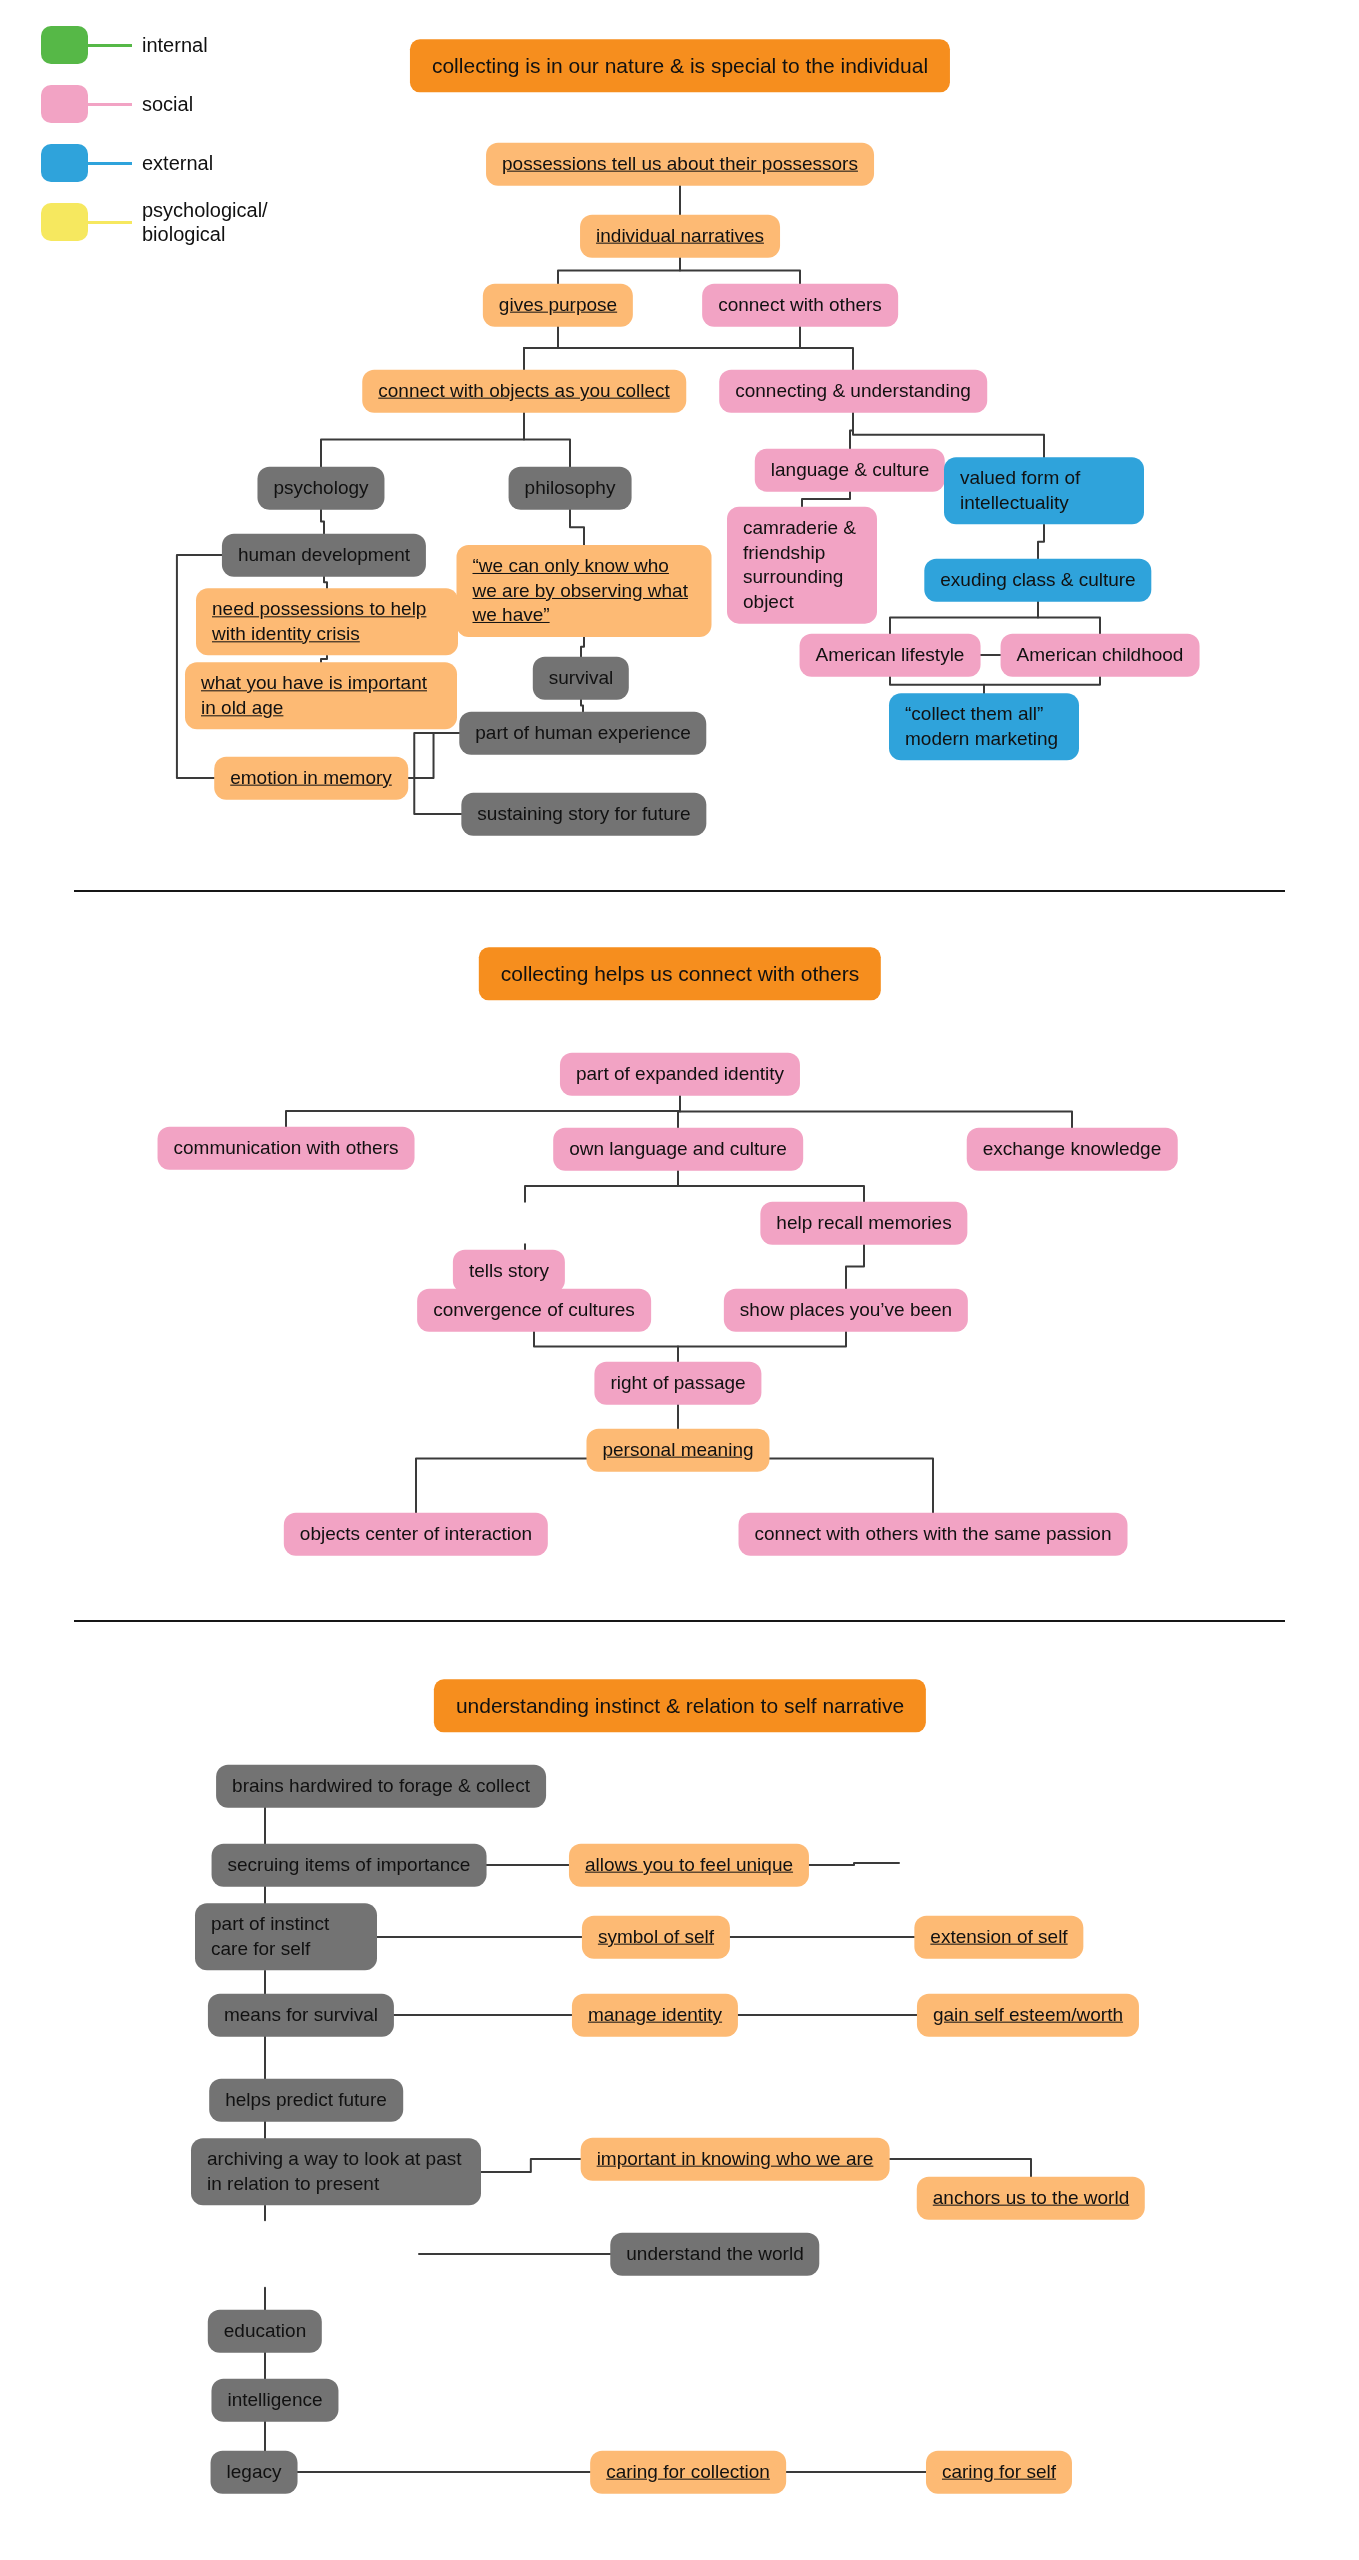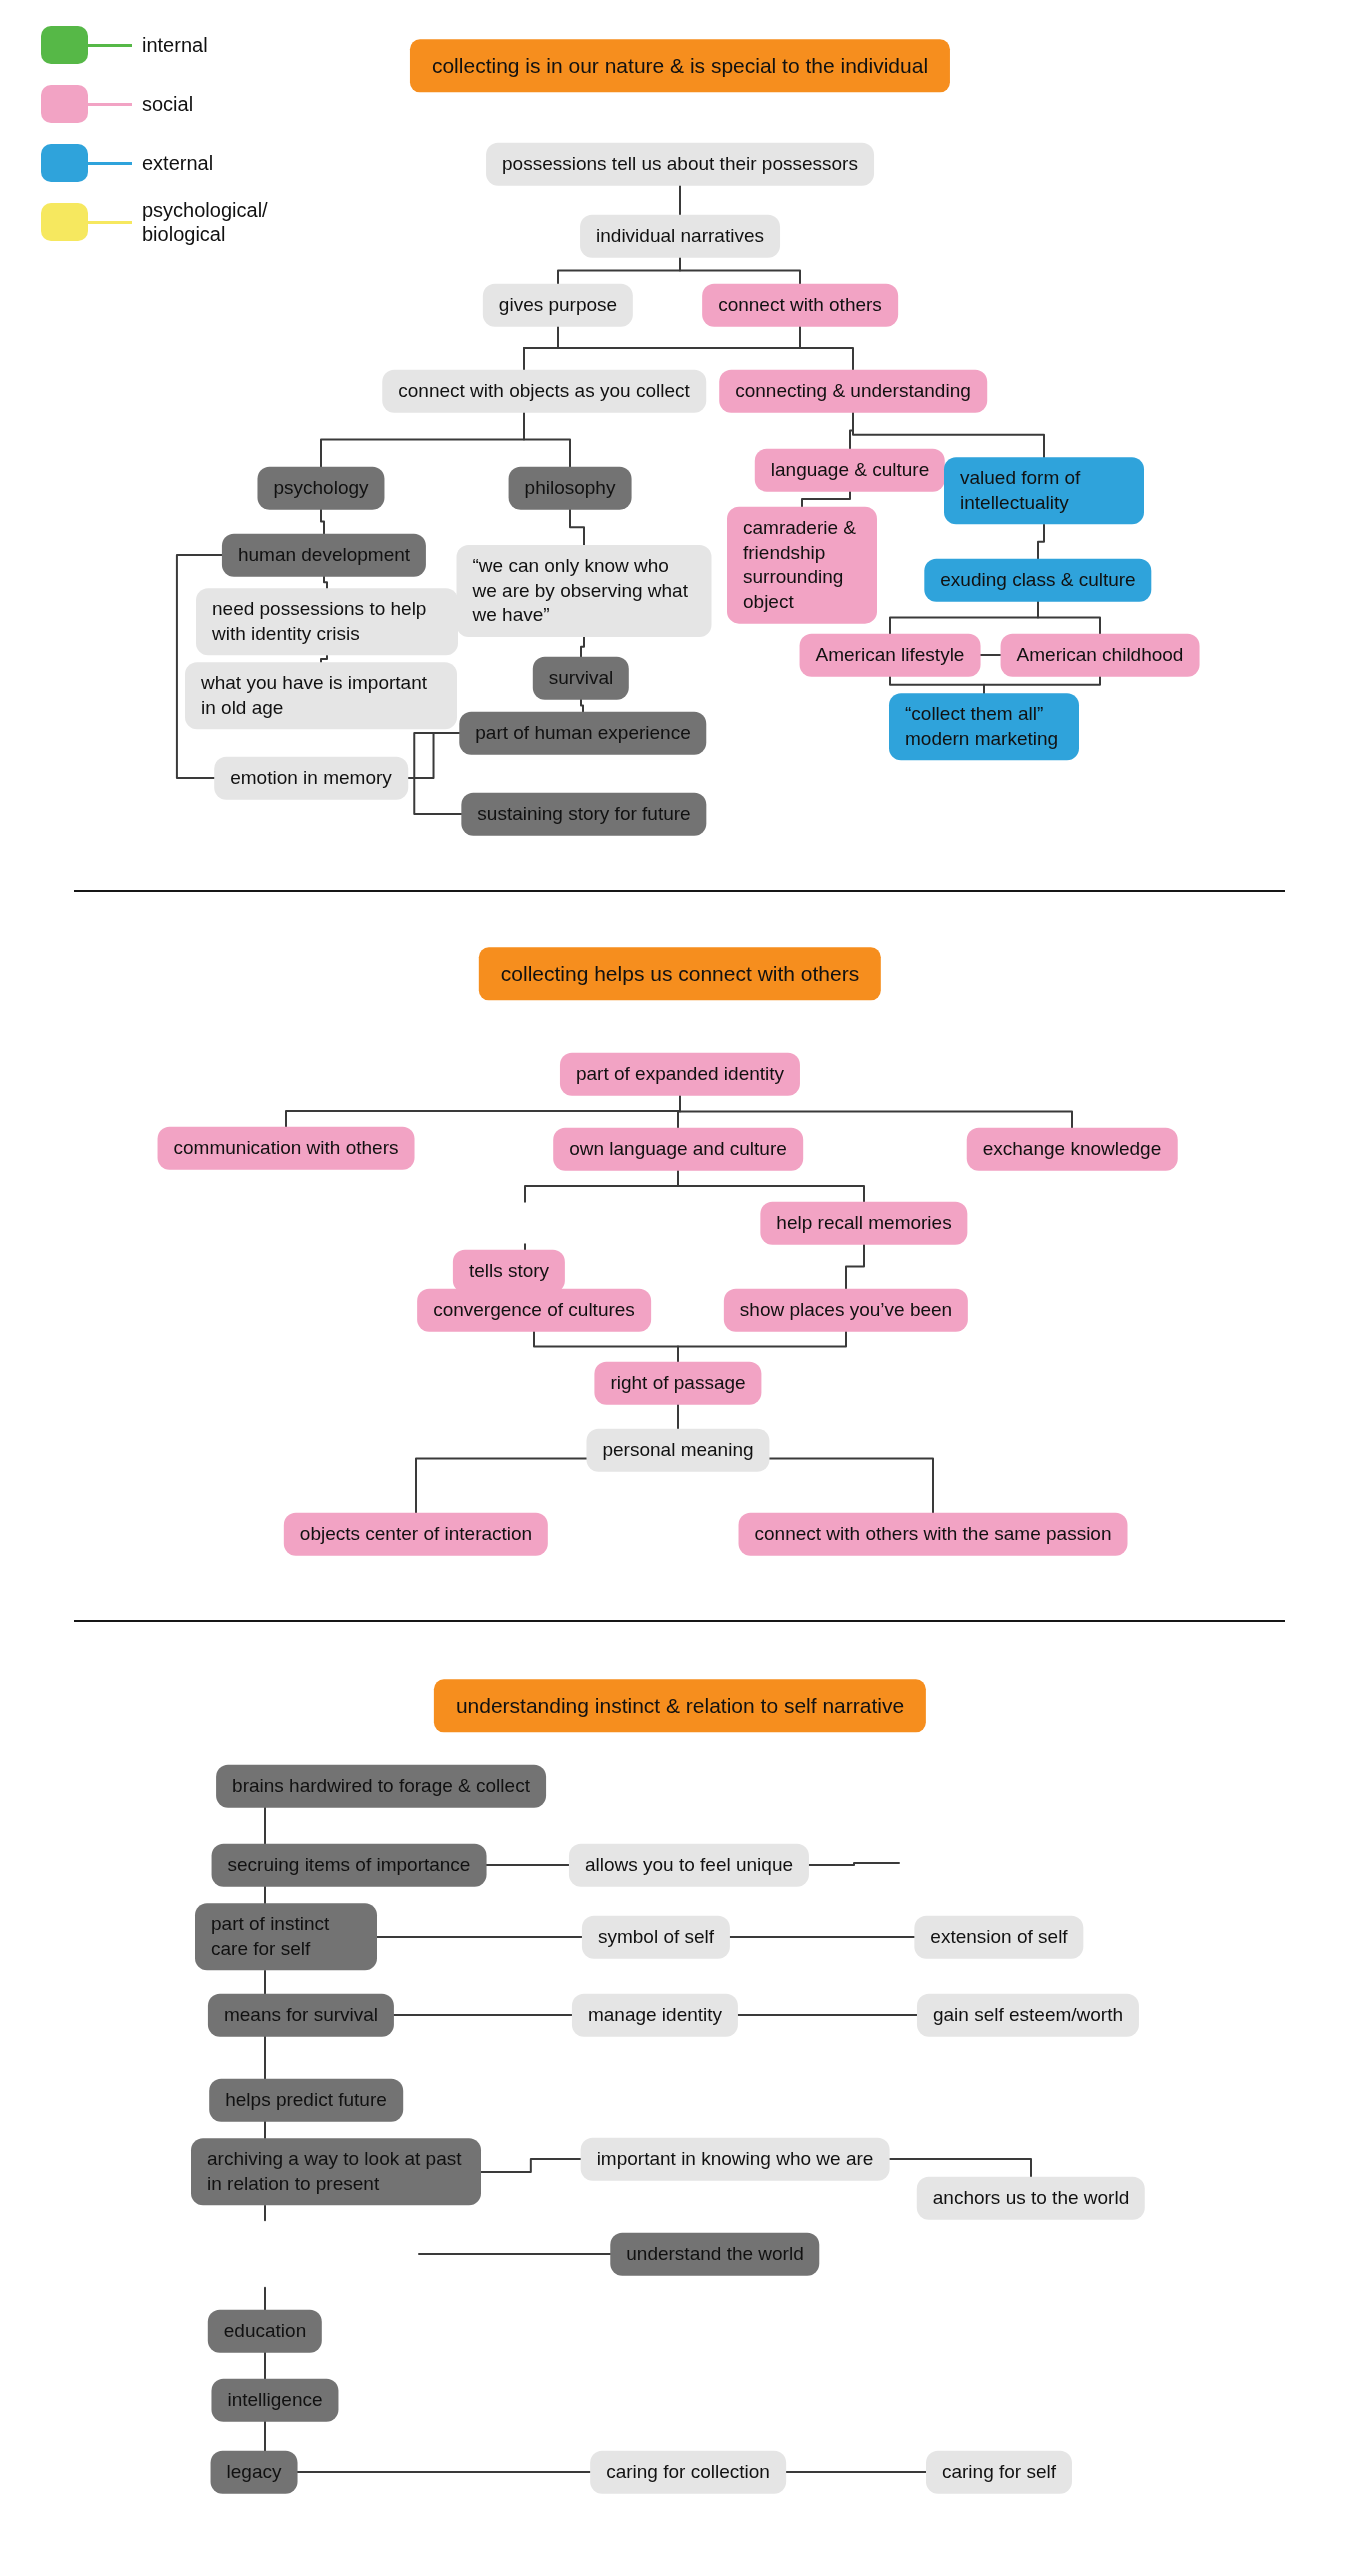--- a/index.html
+++ b/index.html
@@ -18,21 +18,21 @@
     position:absolute;
     transform:translate(-50%,-50%);
     padding:9px 16px;
     border-radius:12px;
     font-size:19px;
     line-height:1.3;
     white-space:nowrap;
     box-sizing:border-box;
   }
   .node.wrap { white-space:normal; text-align:left; }
-  .n-internal { background:#e5e5e5; }
+  .n-internal { background:#fdba74;text-decoration:underline; }
   .n-social   { background:#F2A3C4; }
   .n-external { background:#2FA3DB; }
   .n-psych    { background:#737373; }
   .n-title    { background:#F68E1E; font-size:21px; padding:13px 22px; border-radius:10px; }
 
   .divider { position:absolute; left:74px; width:1211px; height:2px; background:#161616; }
 
   .legend { position:absolute; left:41px; top:26px; }
   .legend-item { display:flex; align-items:center; height:38px; margin-bottom:21px; }
   .legend-item.tall { align-items:center; }
@@ -134,21 +134,21 @@
       <span class="lline ll-psych"></span>
       <span class="llabel">psychological/
 biological</span>
     </div>
   </div>
 <div class="node n-title" style="left: 680px; top: 66px;">collecting is in our nature &amp; is special to the individual</div>
     <div class="node n-internal" style="left: 680px; top: 164px;">possessions tell us about their possessors</div>
     <div class="node n-internal" style="left: 680px; top: 236px;">individual narratives</div>
     <div class="node n-internal" style="left: 558px; top: 305px;">gives purpose</div>
     <div class="node n-social" style="left: 800px; top: 305px;">connect with others</div>
-    <div class="node n-internal" style="left: 524px; top: 391px; margin-left: 20px;">connect with objects as you collect</div>
+    <div class="node n-internal" style="left: 524px; top: 391px;">connect with objects as you collect</div>
     <div class="node n-social" style="left: 853px; top: 391px;">connecting &amp; understanding</div>
     <div class="node n-psych" style="left: 321px; top: 488px;">psychology</div>
     <div class="node n-psych" style="left: 570px; top: 488px;">philosophy</div>
     <div class="node n-social" style="left: 850px; top: 470px;">language &amp; culture</div>
     <div class="node n-external wrap" style="left: 1044px; top: 491px; width: 200px;">valued form of intellectuality</div>
     <div class="node n-psych" style="left: 324px; top: 555px;">human development</div>
     <div class="node n-social wrap" style="left: 802px; top: 565px; width: 150px;">camraderie &amp; friendship surrounding object</div>
     <div class="node n-internal wrap" style="left: 584px; top: 591px; width: 255px;">“we can only know who we are by observing what we have”</div>
     <div class="node n-external" style="left: 1038px; top: 580px;">exuding class &amp; culture</div>
     <div class="node n-internal wrap" style="left: 327px; top: 622px; width: 262px;">need possessions to help with identity crisis</div>

